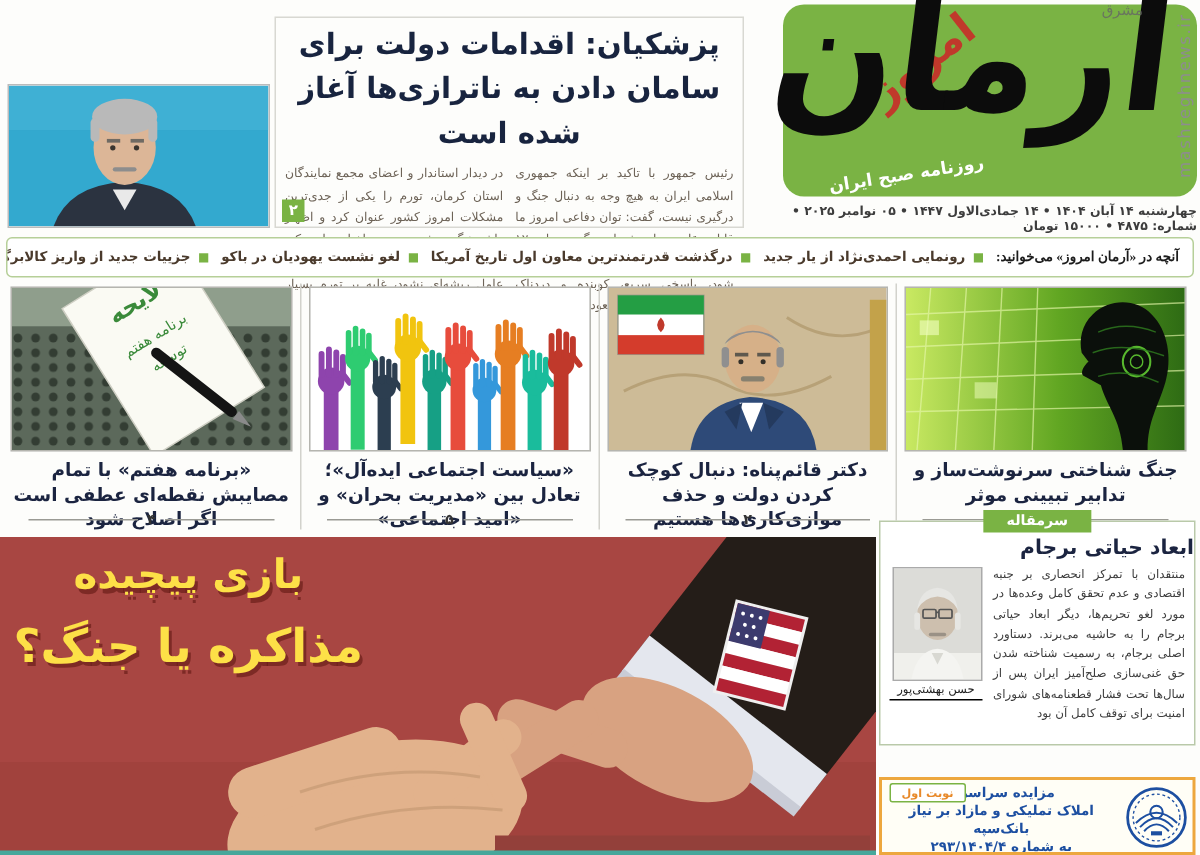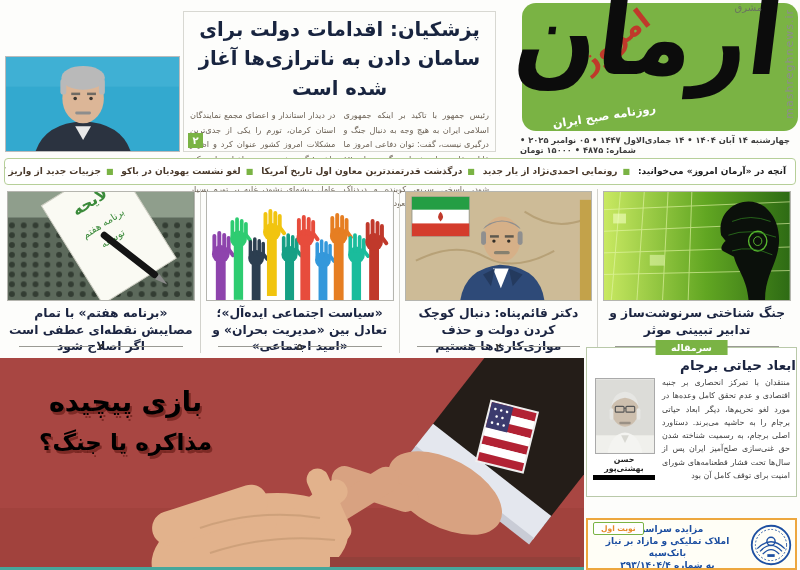--- a/index.html
+++ b/index.html
@@ -6,65 +6,65 @@
   body { background:#888; font-family:"DejaVu Sans", sans-serif; }
   .page { position:relative; width:800px; height:570px; background:#fdfdfb; overflow:hidden; direction:rtl; margin:0 auto; }
 
   
   .masthead { position:absolute; left:522px; top:3px; width:276px; height:128px; background:#7ab344; border-radius:14px; }
   .arman { position:absolute; right:16px; top:-22px; font-size:96px; font-weight:bold; color:#0c0c0c; transform:skewX(-7deg) scaleY(1.08); line-height:1.2; white-space:nowrap; }
   .emrooz { position:absolute; left:52px; top:20px; font-size:29px; font-weight:bold; color:#c0392b; transform:rotate(-38deg); }
   .tagline { position:absolute; left:30px; bottom:8px; font-size:11.5px; font-weight:bold; color:#ffffff; transform:rotate(-9deg); }
   .wm-side { position:absolute; right:2px; top:6px; writing-mode:vertical-rl; transform:rotate(180deg); font-size:11px; letter-spacing:1px; color:#8d8d8d; direction:ltr; }
   .wm-top { position:absolute; right:36px; top:-1px; font-size:10px; color:#666; opacity:.8; }
-  .dateline { position:absolute; left:520px; top:135px; width:278px; text-align:left; font-size:8.3px; font-weight:bold; color:#3c3c3c; }
+  .dateline { position:absolute; left:520px; top:135px; width:278px; text-align:right; font-size:8.3px; font-weight:bold; color:#3c3c3c; }
 
   
   .lead { position:absolute; left:183px; top:11px; width:313px; height:141px; border:1px solid #d8d8d2; padding:3px 6px; }
   .lead-headline { font-size:19.5px; line-height:1.5; font-weight:bold; color:#18243f; text-align:center; }
   .lead-cols { display:flex; gap:8px; margin-top:5px; }
   .lead-col { flex:1; font-size:8.2px; line-height:1.8; color:#6d6357; text-align:justify; }
   .lead-badge { position:absolute; left:4px; bottom:3px; width:15px; height:15px; background:#7ab344; color:#fff; font-size:10px; font-weight:bold; text-align:center; line-height:15px; }
   .photo-lead { position:absolute; left:5px; top:56px; width:175px; height:96px; border:1px solid #bbb; overflow:hidden; }
 
   
   .strip { position:absolute; left:4px; top:158px; width:792px; height:27px; border:1px solid #b6cf98; border-radius:4px; background:#fff; line-height:25px; padding:0 9px; font-size:9px; color:#4a3a2c; white-space:nowrap; overflow:hidden; }
-  .strip-label { font-weight:bold; color:#1c1c1c; }
+  .strip-label { font-weight:bold; color:#1c1c1c;font-family:Liberation Serif, serif; }
   .titem { font-weight:bold; }
   .titem::before { content:"■"; color:#7ab344; font-size:8px; padding:0 5px; }
 
   
   .cards { position:absolute; left:2px; top:189px; width:794px; height:164px; display:flex; }
   .card { flex:1; padding:2px 5px 0; border-left:1px solid #d2d2cc; }
   .card:last-child { border-left:none; }
   .card-img { height:110px; border:1px solid #b5b5af; overflow:hidden; background:#eee; }
   .card-img svg { display:block; width:100%; height:100%; }
   .card-headline { margin-top:4px; height:35px; font-size:12.3px; font-weight:bold; color:#1b2440; text-align:center; line-height:1.35; }
   .pageline { display:flex; align-items:center; gap:6px; padding:0 12px; margin-top:1px; }
   .pl-line { flex:1; height:1px; background:#9a9a94; }
   .pl-num { font-size:9.5px; font-weight:bold; color:#333; }
 
   
   .feature { position:absolute; left:0; top:358px; width:584px; height:212px; overflow:hidden; background:#a84642; }
   .feature svg { position:absolute; inset:0; }
-  .feature-text { position:absolute; left:8px; top:22px; width:235px; text-align:center; color:#000000; font-weight:bold; text-shadow:2px 3px 0 rgba(96,23,18,.6); }
+  .feature-text { position:absolute; left:8px; top:4px; width:235px; text-align:center; color:#fde047; font-weight:bold; text-shadow:2px 3px 0 rgba(96,23,18,.6); }
   .ft1 { font-size:27px; line-height:1.6; }
   .ft2 { font-size:23px; line-height:1.7; }
-  .ft3 { font-size:23px; line-height:1.7; }
+  .ft3 { font-size:31px; line-height:1.7; }
   .cutoff-caption { position:absolute; left:330px; top:557px; width:250px; height:13px; background:#93403a; }
   .bottom-teal { position:absolute; left:0; top:567px; width:584px; height:3px; background:#46a79b; }
 
   
   .editorial { position:absolute; left:586px; top:347px; width:211px; height:150px; border:1px solid #b9c9a9; background:#fff; }
   .ed-tag { position:absolute; top:-8px; left:50%; transform:translateX(-50%); background:#7ab344; color:#fff; font-size:9.5px; font-weight:bold; line-height:15px; padding:0 16px; }
   .ed-title { margin-top:9px; text-align:right; font-size:13.5px; font-weight:bold; color:#1b2440; }
   .ed-wrap { padding:3px 6px; overflow:hidden; }
   .ed-photo { float:left; width:62px; margin:2px 7px 0 0; text-align:center; }
   .ed-photo svg { display:block; width:60px; height:76px; border:1px solid #aaa; }
-  .ed-author { font-size:7.8px; font-weight:bold; color:#222; border-bottom:5px solid #000000; padding:1px 0 2px; }
+  .ed-author { font-size:7.8px; font-weight:normal; color:#222; border-bottom:1px solid #000000; padding:1px 0 2px; }
   .ed-body { font-size:7.9px; line-height:1.68; color:#3d3d3d; text-align:justify; }
 
   
   .ad { position:absolute; left:586px; top:518px; width:211px; height:52px; border:2px solid #eda73e; background:#fffef6; display:flex; align-items:flex-start; overflow:hidden; }
   .ad-tag { position:absolute; top:2px; left:5px; border:1px solid #7ab344; color:#e8892a; background:#fff; font-size:7.5px; font-weight:bold; padding:0 7px; line-height:11px; border-radius:2px; }
   .ad-logo { width:48px; padding:3px 2px 0 0; }
   .ad-text { flex:1; text-align:center; color:#1d4fa1; font-weight:bold; font-size:9px; line-height:1.35; padding-top:3px; }
 </style>
 </head>
 <body>

